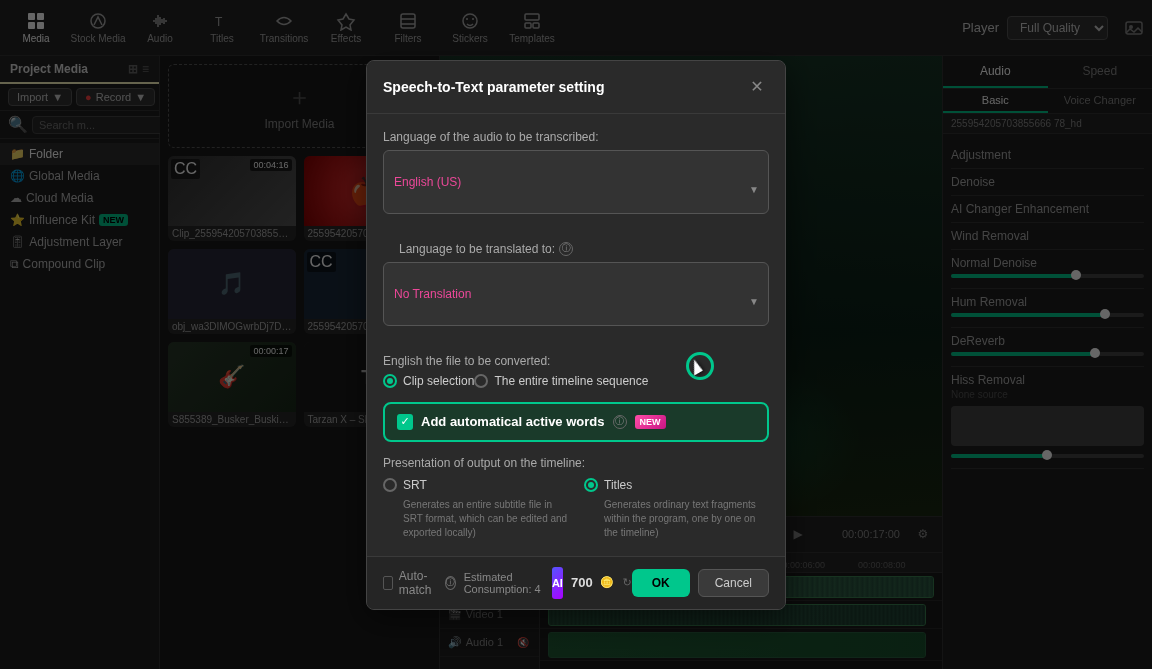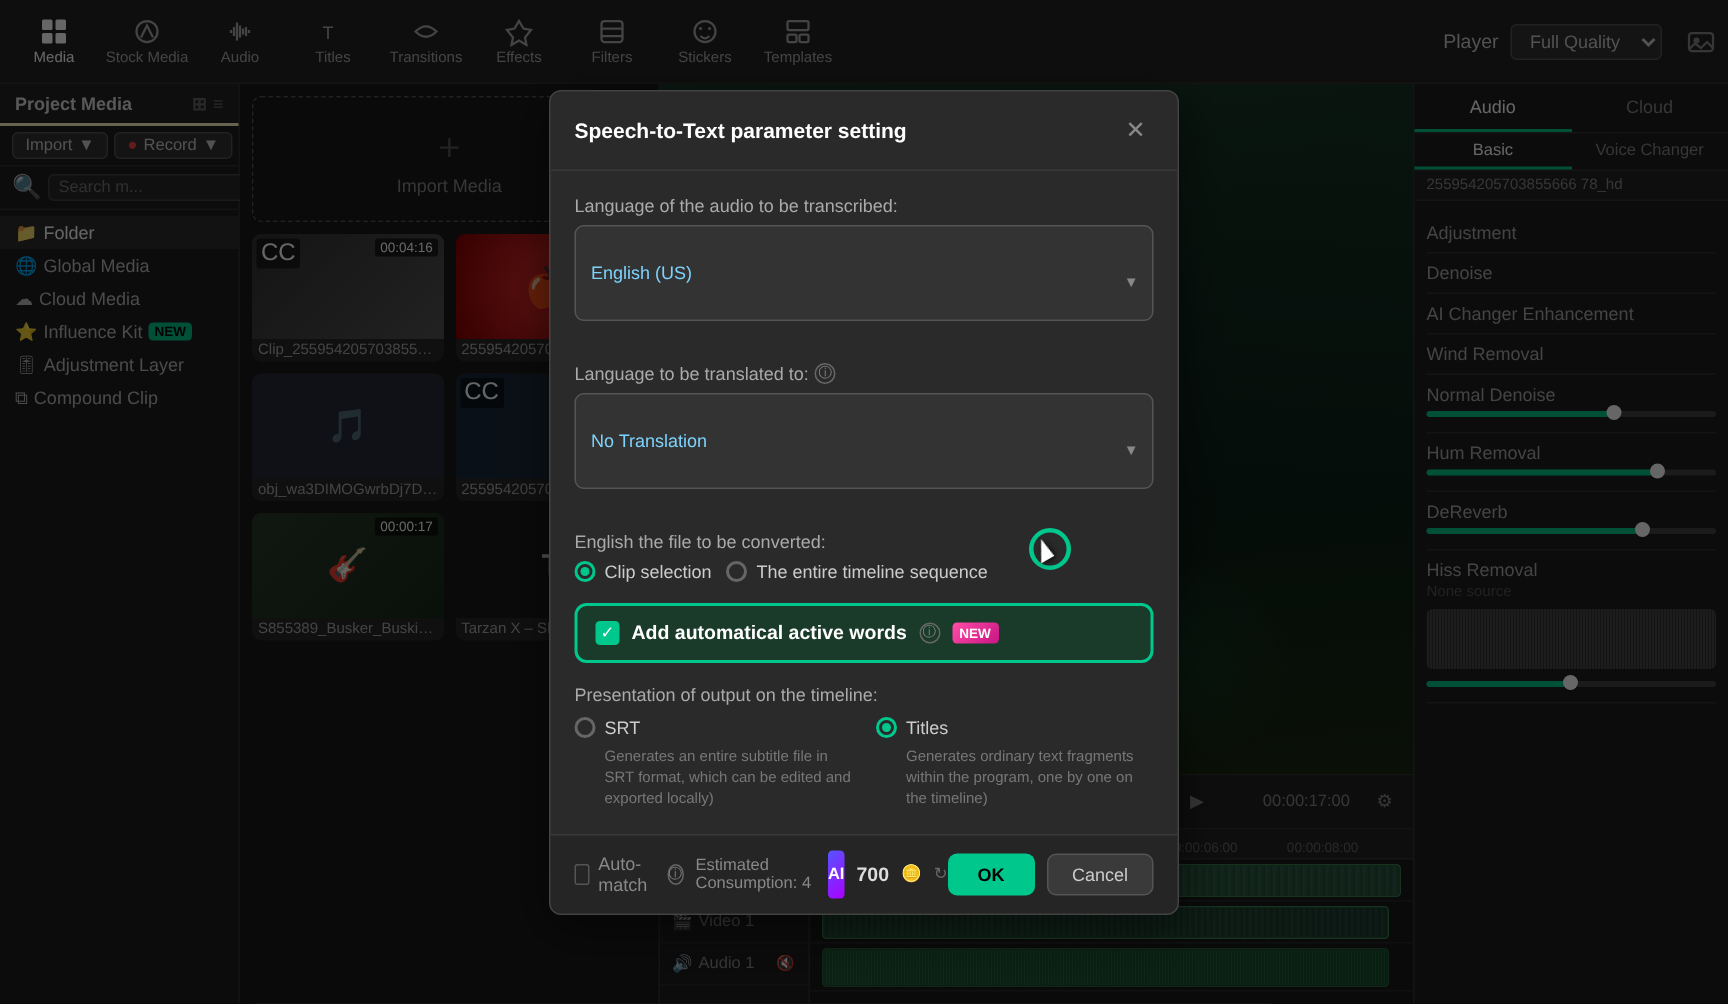--- a/index.html
+++ b/index.html
@@ -480,21 +480,21 @@
     }
     .modal-label {
       font-size: 12px;
       color: #aaa;
       margin-bottom: 6px;
     }
     .modal-select {
       width: 100%;
       background: #333;
       border: 1px solid #555;
-      color: #7dd3fc;
+      color: #ec4899;
       padding: 24px 10px;
       border-radius: 6px;
       font-size: 12px;
       margin-bottom: 14px;
       appearance: none;
       cursor: pointer;
       position: relative;
     }
     .select-wrapper {
       position: relative;
@@ -510,21 +510,21 @@
       color: #888;
       pointer-events: none;
     }
     .modal-section-label {
       font-size: 12px;
       color: #aaa;
       margin-bottom: 8px;
     }
     .radio-group {
       display: flex;
-      gap: 10px;
+      gap: 0;
       margin-bottom: 14px;
     }
     .radio-option {
       display: flex;
       align-items: center;
       gap: 6px;
       font-size: 12px;
       color: #ccc;
       cursor: pointer;
     }
@@ -1004,21 +1004,21 @@
             </div>
           </div>
         </div>
       </div>
     </div>
   </div>
 
   <div class="right-panel">
     <div class="right-panel-tabs">
       <div class="rpanel-tab active">Audio</div>
-      <div class="rpanel-tab">Cloud</div>
+      <div class="rpanel-tab">Speed</div>
     </div>
     <div style="display:flex;border-bottom:1px solid #333;">
       <div class="rpanel-tab active" style="flex:1;font-size:11px;padding:5px;">Basic</div>
       <div class="rpanel-tab" style="flex:1;font-size:11px;padding:5px;">Voice Changer</div>
     </div>
 
     <div style="padding:4px 8px;background:#252525;border-bottom:1px solid #333;font-size:10px;color:#888;white-space:nowrap;overflow:hidden;text-overflow:ellipsis;">255954205703855666 78_hd</div>
     <div class="rpanel-content">
       <div class="rpanel-section">Adjustment</div>
       <div class="rpanel-section">Denoise</div>
@@ -1076,21 +1076,21 @@
 
       <div class="modal-label">Language of the audio to be transcribed:</div>
       <div class="select-wrapper">
         <select class="modal-select">
           <option>English (US)</option>
           <option>English (UK)</option>
           <option>Spanish</option>
         </select>
       </div>
 
-      <div style="display:flex;align-items:center;gap:4px;margin-bottom:6px;">
+      <div style="display:flex;align-items:center;gap:4px;margin-bottom:6px;margin-left:16px;">
         <span class="modal-label" style="margin-bottom:0;">Language to be translated to:</span>
         <span class="info-icon">ⓘ</span>
       </div>
       <div class="select-wrapper">
         <select class="modal-select">
           <option>No Translation</option>
           <option>Spanish</option>
           <option>French</option>
         </select>
       </div>

